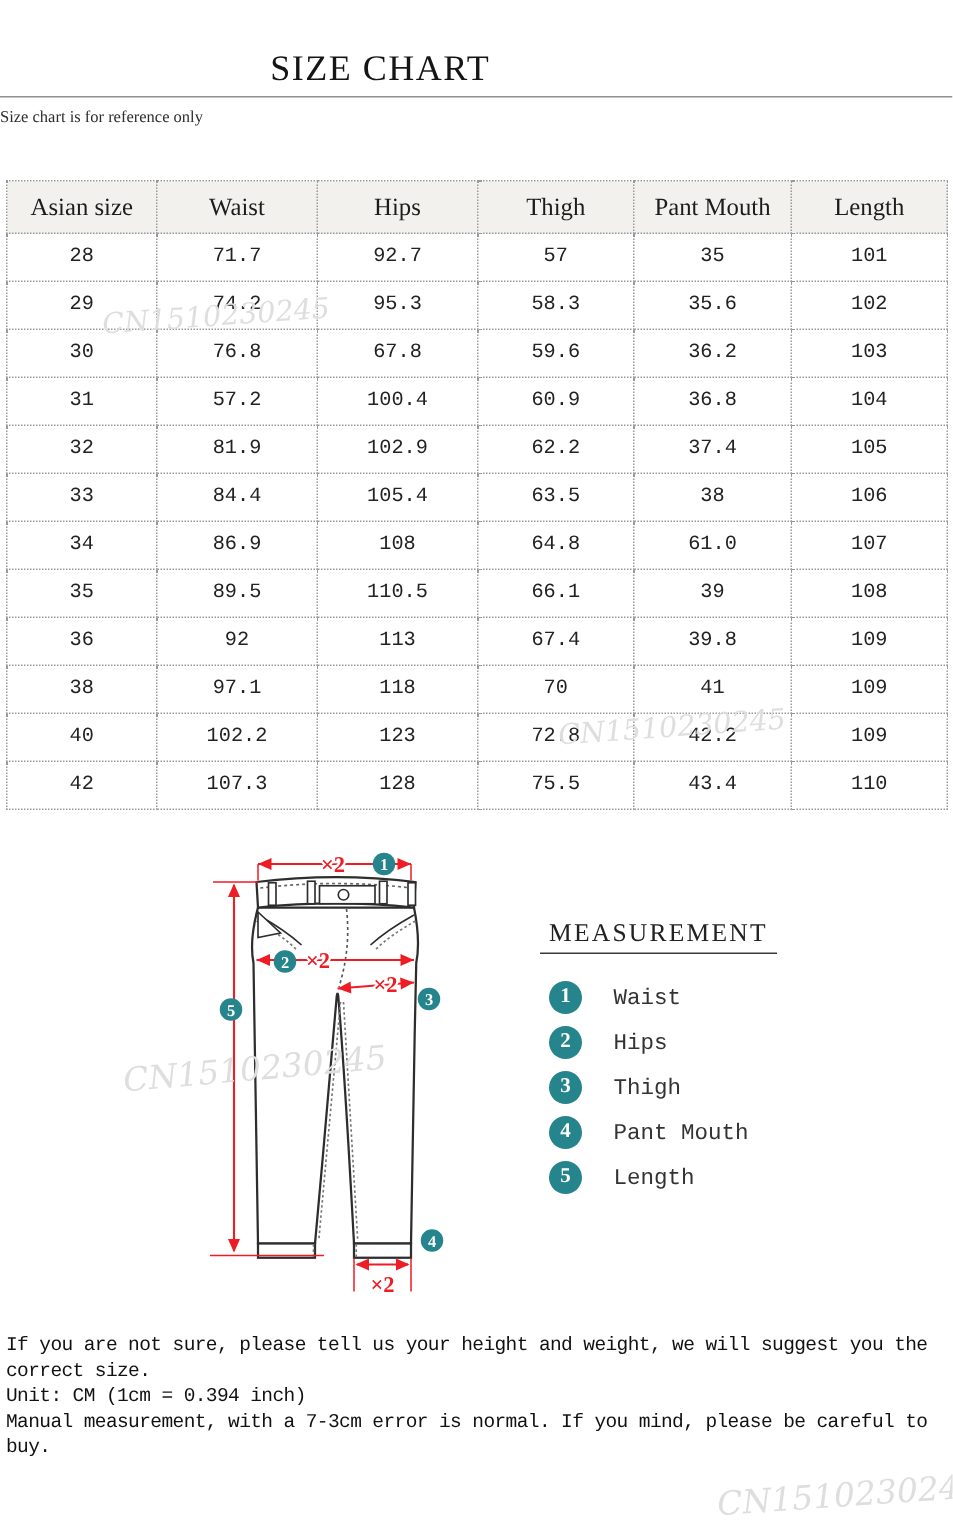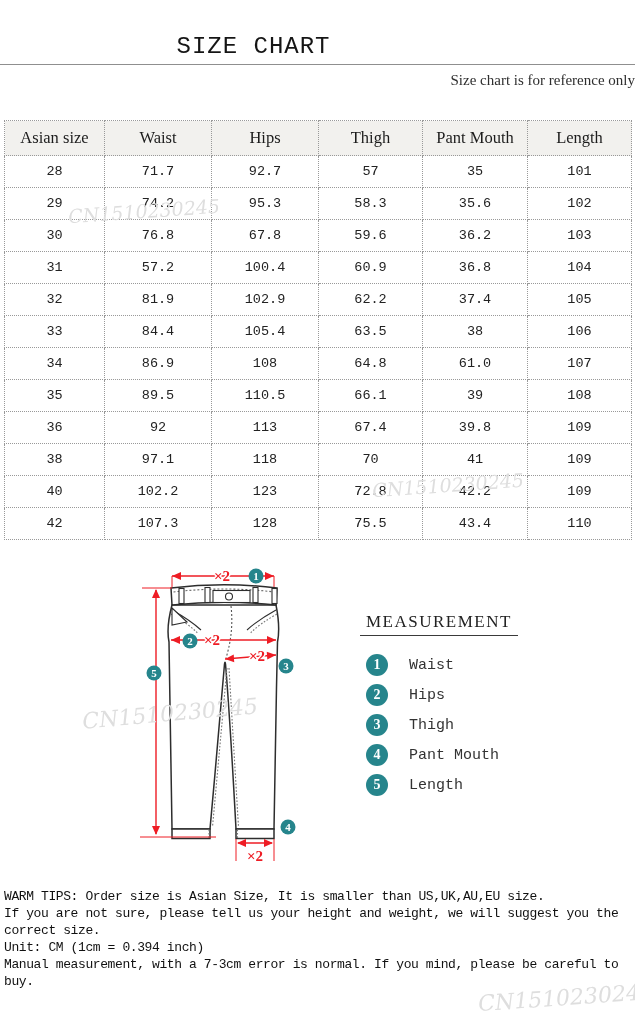--- a/index.html
+++ b/index.html
@@ -3,29 +3,29 @@
 <meta charset="utf-8">
 <style>
   html,body{margin:0;padding:0;}
   body{
     width:635px;height:1024px;position:relative;background:#ffffff;
     font-family:"Liberation Serif", serif;color:#1a1a1a;overflow:hidden;
   }
   
   .page-title{
     position:absolute;top:33px;left:0;width:507px;text-align:center;
-    font-size:24px;letter-spacing:1px;color:#151515;font-family:Liberation Mono, monospace;
+    font-size:24px;letter-spacing:1px;color:#151515;
   }
   .divider{
     position:absolute;top:64px;left:0;width:635px;height:0;
     border-top:1px solid #8f8f8f;
   }
   .subtitle{
-    position:absolute;top:72px;left:0;width:635px;text-align:right;
-    font-size:15px;color:#2e2e2e;
+    position:absolute;top:72px;left:0;width:635px;text-align:left;
+    font-size:11px;color:#2e2e2e;
   }
   
   table.size-table{
     position:absolute;top:120px;left:4px;width:627px;
     border-collapse:collapse;table-layout:fixed;
   }
   .size-table th{
     height:32px;background:#f2f1ee;font-weight:normal;
     font-size:16.5px;color:#1c1c1c;border:1px dotted #999;
     font-family:"Liberation Serif", serif;
@@ -327,21 +327,20 @@
         <span class="legend-label">Pant Mouth</span>
       </div>
       <div class="legend-item">
         <span class="badge">5</span>
         <span class="legend-label">Length</span>
       </div>
     </div>
 </div>
 
 <div class="tips">
-    <div>WARM TIPS: Order size is Asian Size, It is smaller than US,UK,AU,EU size.</div>
     <div>If you are not sure, please tell us your height and weight, we will suggest you the</div>
     <div>correct size.</div>
     <div>Unit: CM (1cm = 0.394 inch)</div>
     <div>Manual measurement, with a 7-3cm error is normal. If you mind, please be careful to</div>
     <div>buy.</div>
   </div>
 
 <div class="wm wm1">CN1510230245</div>
 <div class="wm wm2">CN1510230245</div>
 <div class="wm wm3">CN1510230245</div>

